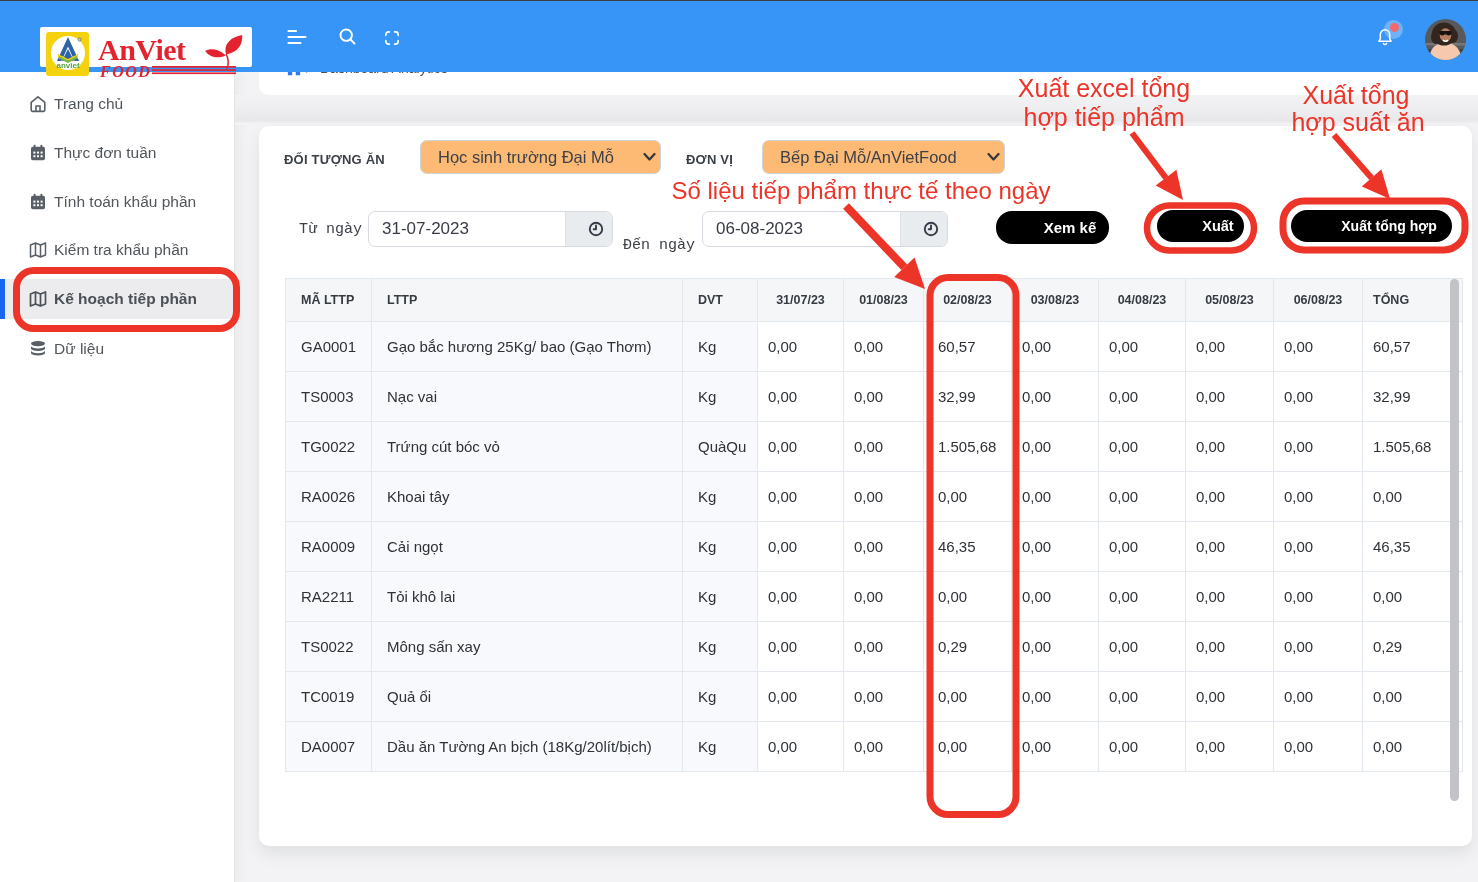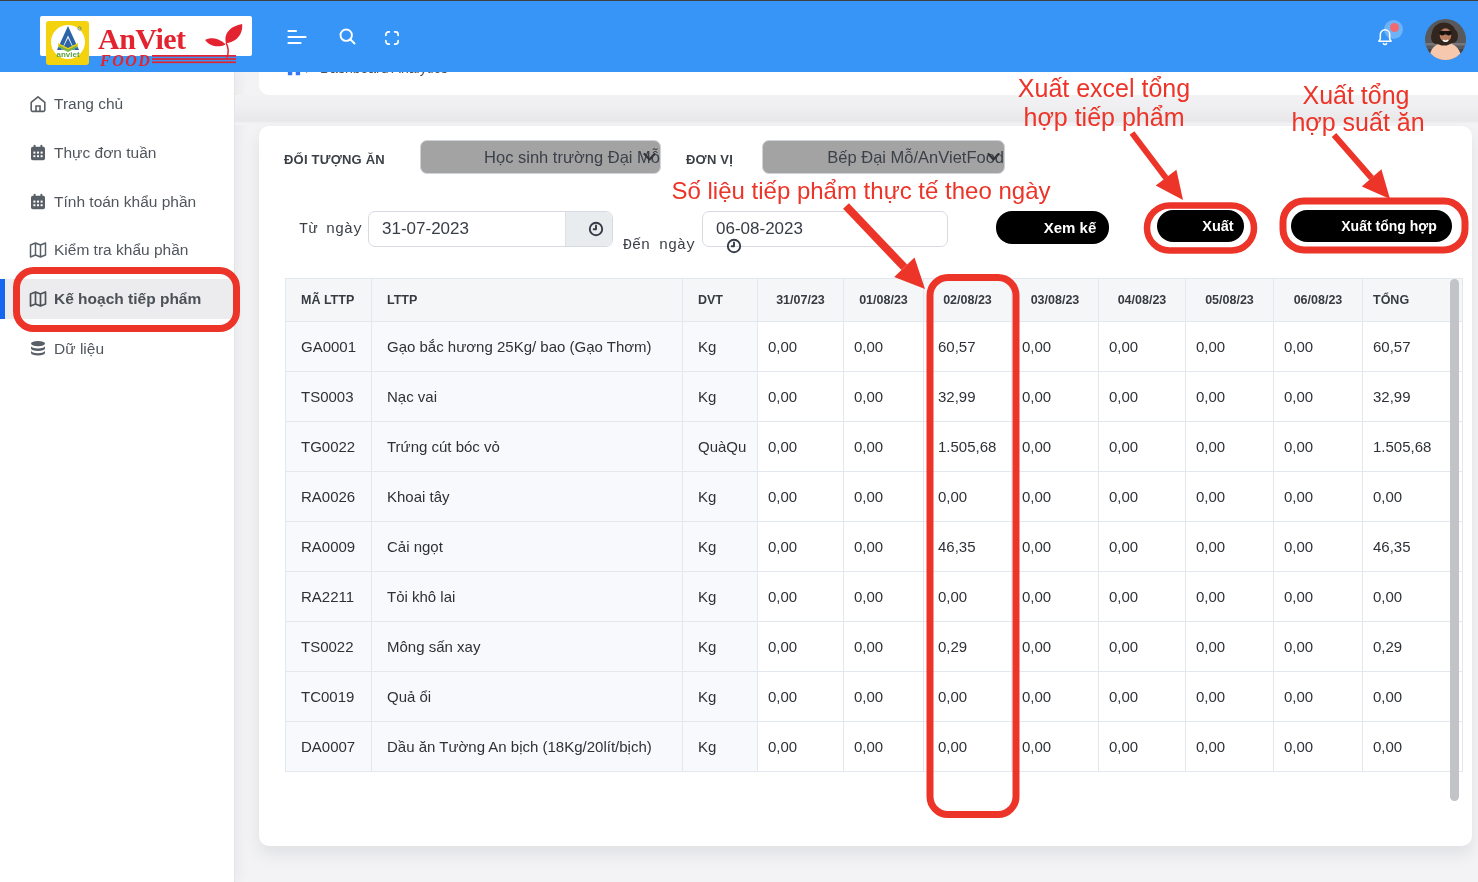--- a/index.html
+++ b/index.html
@@ -3,21 +3,21 @@
 <meta charset="utf-8">
 <title>AnViet</title>
 <style>
   * { margin:0; padding:0; box-sizing:border-box; }
   html,body { width:1478px; height:882px; overflow:hidden; }
   body { font-family:"Liberation Sans", sans-serif; background:#f3f3f5; position:relative; }
   .abs { position:absolute; }
 
   
   #topbar { left:0; top:0; width:1478px; height:72px; background:#3695f6; border-top:1.5px solid #3e3f41; z-index:30; }
-  #logobox { left:40px; top:16px; width:212px; height:40px; background:#fff; border-radius:2px; }
+  #logobox { left:40px; top:27px; width:212px; height:40px; background:#fff; border-radius:2px; }
   #logosq { left:6px; top:5px; width:43px; height:44px; background:#f5d20e; border-radius:3px; }
   .tbicon { color:#fff; }
 
   
   #sidebar { left:0; top:72px; width:235px; height:810px; background:#fff; border-right:1px solid #e4e4e7; box-shadow:5px 0 10px rgba(30,35,40,0.045); z-index:5; }
   .mi { position:absolute; left:0; width:235px; height:40px; }
   .mi .ictn { position:absolute; left:29px; top:50%; transform:translateY(-50%); width:18px; height:18px; color:#585f66; }
   .mi .lbl { position:absolute; left:54px; top:50%; transform:translateY(-50%); font-size:15.5px; color:#50565c; white-space:nowrap; }
   .mi.active { background:#ececee; }
   .mi.active::before { content:""; position:absolute; left:0; top:0; width:5px; height:100%; background:#1766f0; }
@@ -29,22 +29,22 @@
   #overlaywhite { left:530px; top:72px; width:948px; height:24px; background:#fff; z-index:7; }
   #gapgrad { left:235px; top:95px; width:1243px; height:30px; z-index:7;
      background:linear-gradient(180deg,#f2f2f3 0%,#efeff2 40%,#eaeaed 72%,#e8e8eb 86%,#f4f4f6 96%,#f3f3f5 100%); }
   #bctext { left:287px; top:58.5px; height:18px; width:300px; z-index:6; font-size:14px; line-height:18px; }
 
   
   #card { left:259px; top:126px; width:1213px; height:720px; background:#fff; border-radius:10px;
           box-shadow:0 8px 16px rgba(60,65,75,0.10); z-index:8; }
   .flabel { position:absolute; font-size:13px; font-weight:bold; color:#3b3f46; letter-spacing:.2px; z-index:9; }
   .flabel2 { position:absolute; font-size:15px; color:#3b3f46; z-index:9;font-family:Liberation Mono, monospace; }
-  .sel { position:absolute; height:34px; background:#a3a3a3; border:1px solid #cfd4db; border-radius:7px; z-index:9;
-         font-size:16.5px; color:#3c4049; line-height:32px; padding-left:17px;text-align:right; }
+  .sel { position:absolute; height:34px; background:#fdba74; border:1px solid #cfd4db; border-radius:7px; z-index:9;
+         font-size:16.5px; color:#3c4049; line-height:32px; padding-left:17px; }
   .sel svg { position:absolute; right:4px; top:50%; transform:translateY(-50%); }
   .igrp { position:absolute; height:36px; border:1px solid #d7dbe1; border-radius:7px; background:#fff; z-index:9; display:flex; }
   .igrp .txt { font-size:17px; color:#383c44; line-height:34px; padding-left:13px; flex:1; }
   .igrp .addon { width:47px; background:#e9ecef; border-left:1px solid #dde1e5; border-radius:0 6px 6px 0; position:relative; }
   .igrp .addon svg { position:absolute; left:30px; top:50%; transform:translate(-50%,-50%); }
   .btn { position:absolute; background:#000000; color:#fff; border-radius:16px; z-index:9;
          font-size:15px; font-weight:bold; text-align:center;padding-left:35px; }
 
   
   #tblwrap { left:285px; top:278px; width:1179px; z-index:9; }
@@ -98,21 +98,21 @@
   <div class="addon">
       <svg width="16" height="16" viewBox="0 0 16 16">
         <g fill="none" stroke="#363c47" stroke-width="1.9">
           <circle cx="8" cy="8" r="6.2"></circle>
           <path d="M8 4.5 V8.3 H5.7" stroke-linecap="round" stroke-linejoin="round"></path>
         </g>
       </svg>
     </div>
 </div>
 <div class="flabel2" style="left:623px; top:237px;">Đến ngày</div>
-<div class="igrp" style="left:702px; top:211px; width:246px;flex-direction:column;">
+<div class="igrp" style="left:702px; top:211px; width:246px;">
   <div class="txt">06-08-2023</div>
   <div class="addon">
       <svg width="16" height="16" viewBox="0 0 16 16">
         <g fill="none" stroke="#363c47" stroke-width="1.9">
           <circle cx="8" cy="8" r="6.2"></circle>
           <path d="M8 4.5 V8.3 H5.7" stroke-linecap="round" stroke-linejoin="round"></path>
         </g>
       </svg>
     </div>
 </div>
@@ -390,21 +390,21 @@
 <div class="mi" style="top:230px; z-index:6;">
   <svg class="ictn" viewBox="0 0 18 18">
       <path d="M1.5 4 L6.5 2 L11.5 4 L16.5 2 V14 L11.5 16 L6.5 14 L1.5 16 Z M6.5 2 V14 M11.5 4 V16" fill="none" stroke="currentColor" stroke-width="1.5" stroke-linejoin="round"></path>
     </svg>
   <span class="lbl">Kiểm tra khẩu phần</span>
 </div>
 <div class="mi active" style="top:279px; z-index:6;">
   <svg class="ictn" viewBox="0 0 18 18">
       <path d="M1.5 4 L6.5 2 L11.5 4 L16.5 2 V14 L11.5 16 L6.5 14 L1.5 16 Z M6.5 2 V14 M11.5 4 V16" fill="none" stroke="currentColor" stroke-width="1.7" stroke-linejoin="round"></path>
     </svg>
-  <span class="lbl">Kế hoạch tiếp phẩm</span>
+  <span class="lbl">Kế hoạch tiếp phần</span>
 </div>
 <div class="mi" style="top:329px; z-index:6;">
   <svg class="ictn" viewBox="0 0 18 18">
       <g fill="currentColor">
         <ellipse cx="9" cy="3.6" rx="7" ry="2.6"></ellipse>
         <path d="M2 6 a7 2.6 0 0 0 14 0 v2.4 a7 2.6 0 0 1 -14 0 Z"></path>
         <path d="M2 10.6 a7 2.6 0 0 0 14 0 v2.4 a7 2.6 0 0 1 -14 0 Z"></path>
       </g>
     </svg>
   <span class="lbl">Dữ liệu</span>

